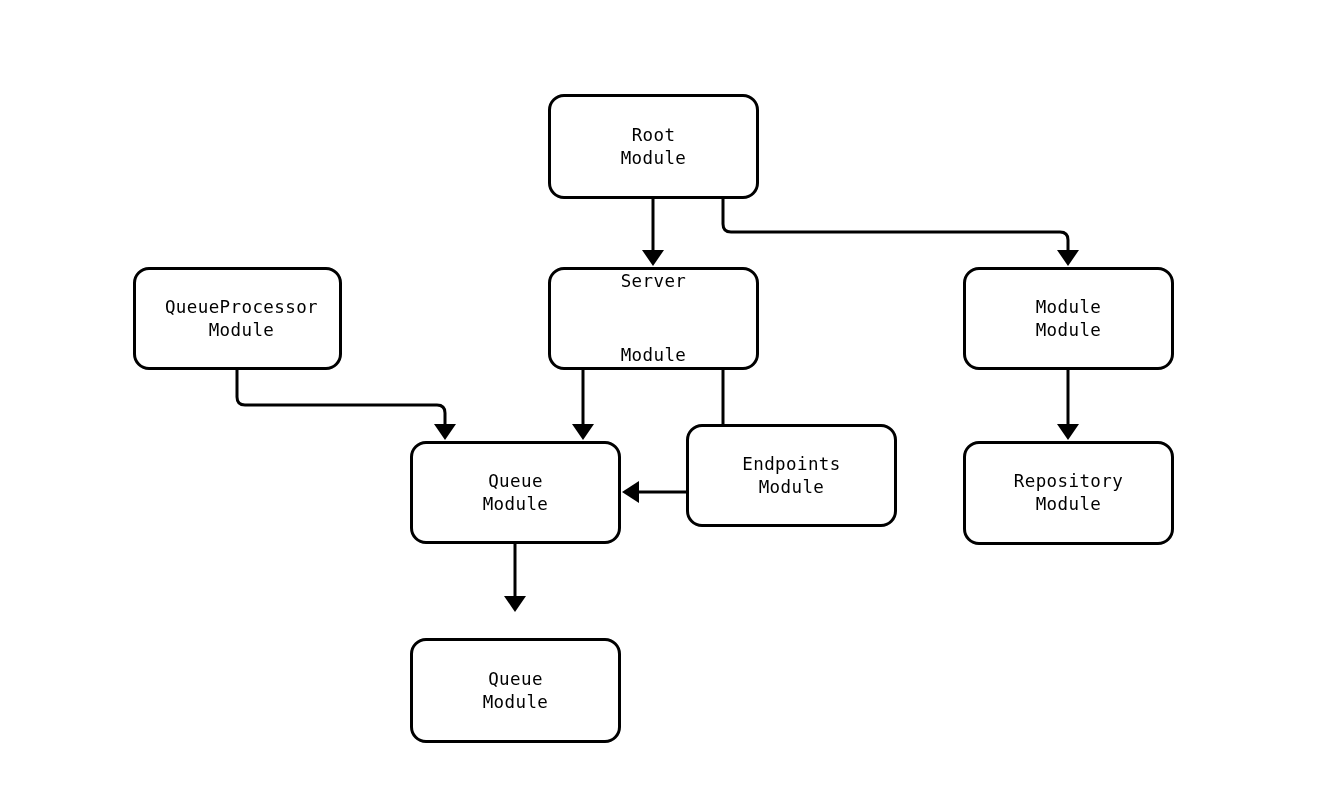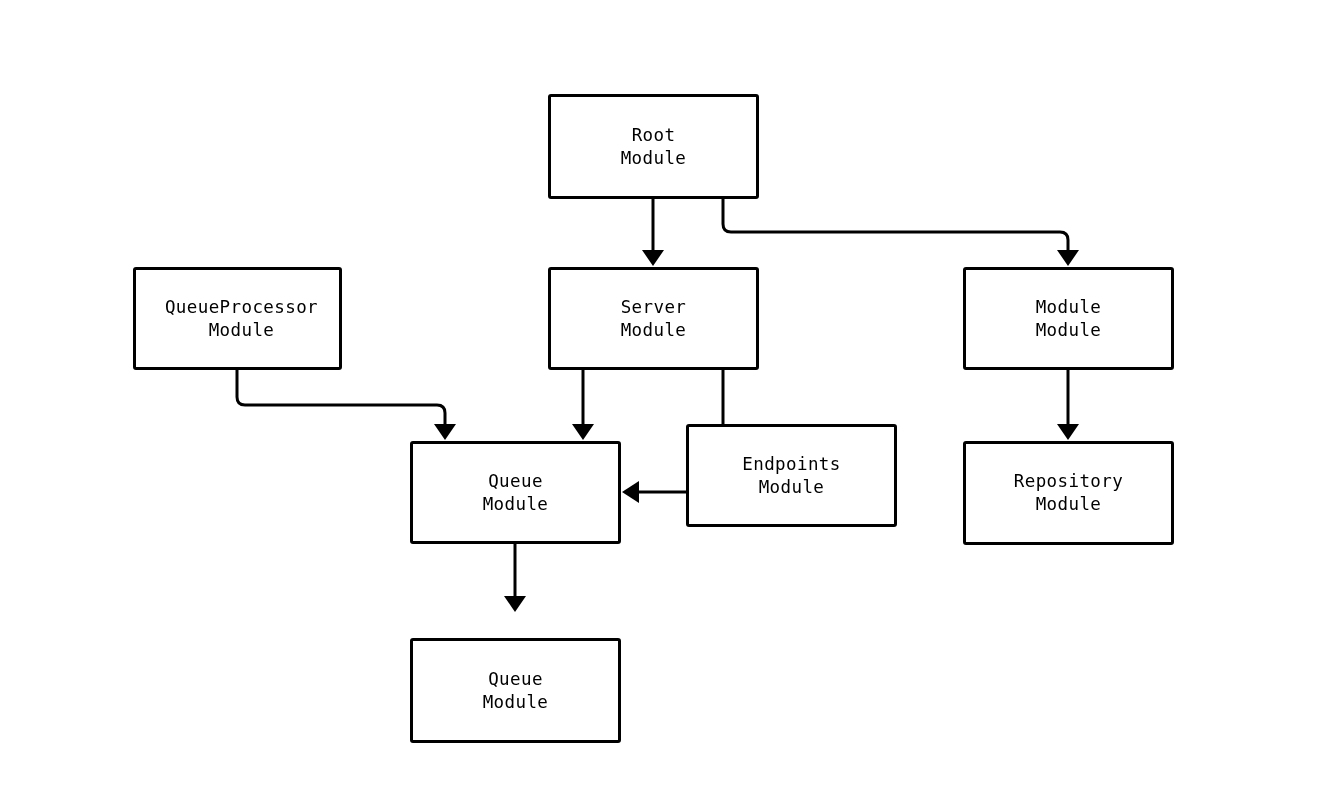--- a/index.html
+++ b/index.html
@@ -22,21 +22,21 @@
     top: 0;
     width: 1337px;
     height: 809px;
     pointer-events: none;
   }
   .node {
     position: absolute;
     box-sizing: border-box;
     background: #ffffff;
     border: 3px solid #000000;
-    border-radius: 3px;
+    border-radius: 16px;
     display: flex;
     flex-direction: column;
     align-items: center;
     justify-content: center;
     z-index: 2;
   }
   .node-line {
     font-family: "DejaVu Sans Mono", "Liberation Mono", monospace;
     font-size: 17.5px;
     line-height: 23px;
@@ -102,21 +102,21 @@
   <div class="node" style="left:548px; top:94px; width:211px; height:105px;">
     <div class="node-line">Root</div>
     <div class="node-line">Module</div>
   </div>
 
   <div class="node" style="left:133px; top:267px; width:209px; height:103px;padding-left:8px;">
     <div class="node-line">QueueProcessor</div>
     <div class="node-line">Module</div>
   </div>
 
-  <div class="node" style="left:548px; top:267px; width:211px; height:103px;">
+  <div class="node" style="left:548px; top:267px; width:211px; height:103px;justify-content:space-between;">
     <div class="node-line">Server</div>
     <div class="node-line">Module</div>
   </div>
 
   <div class="node" style="left:963px; top:267px; width:211px; height:103px;">
     <div class="node-line">Module</div>
     <div class="node-line">Module</div>
   </div>
 
   <div class="node" style="left:410px; top:441px; width:211px; height:103px;">

